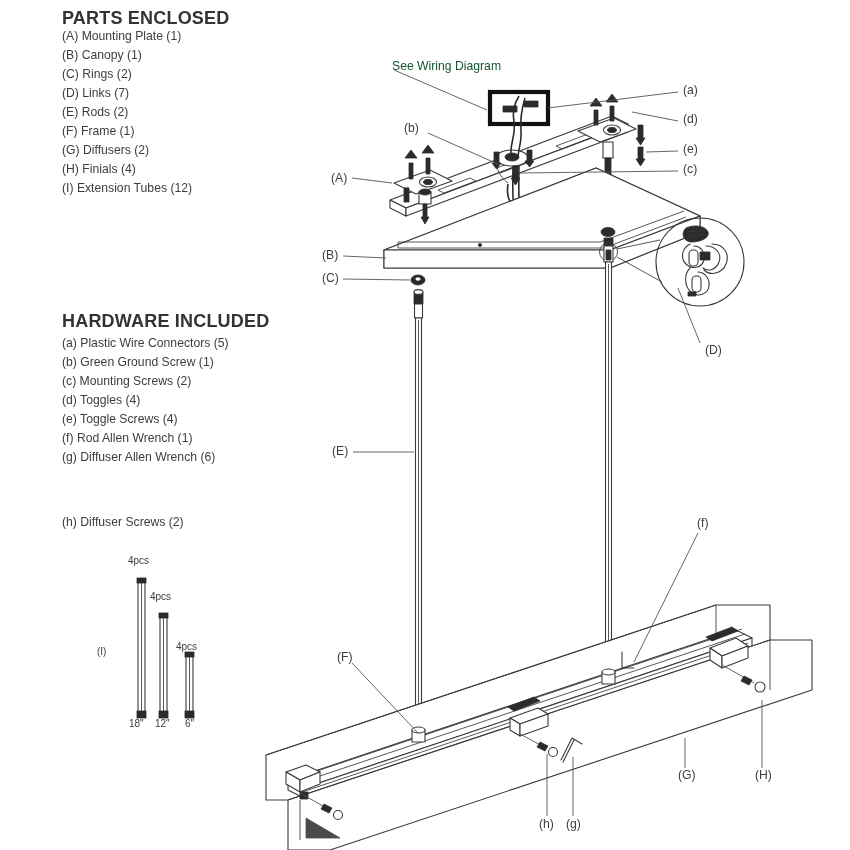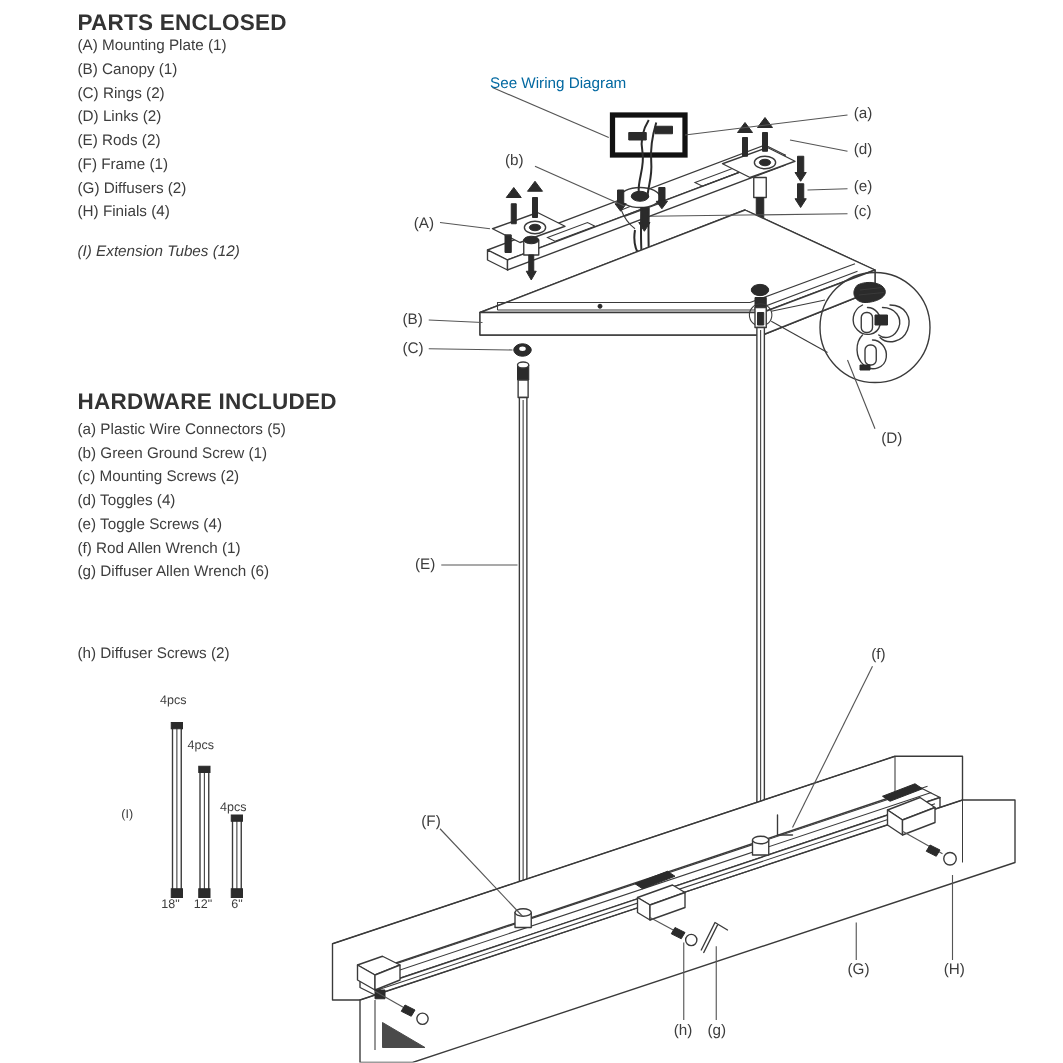--- a/index.html
+++ b/index.html
@@ -6,21 +6,21 @@
   body{width:850px;height:850px;position:relative;overflow:hidden;
        font-family:"Liberation Sans","DejaVu Sans",sans-serif;color:#3a3a3a;}
   .page{position:absolute;inset:0;}
   svg.diagram{position:absolute;left:0;top:0;width:850px;height:850px;}
 
   .txt{position:absolute;white-space:nowrap;}
   .list-title{font-size:18px;font-weight:bold;letter-spacing:.2px;color:#333;}
   .list-item{font-size:12.2px;color:#3d3d3d;}
   .callout{font-size:12.2px;color:#3d3d3d;}
   .tube-lbl{font-size:10px;color:#3d3d3d;}
-  .note{font-size:12.2px;color:#0369a1;}
+  .note{font-size:12.2px;color:#14532d;}
 </style>
 </head>
 <body>
 
 <div class="page">
 
   <svg class="diagram" viewBox="0 0 850 850">
     <defs>
       <style>
         .ln{fill:none;stroke:#3a3a3a;stroke-width:1.1;stroke-linejoin:round;stroke-linecap:round;}
@@ -280,26 +280,26 @@
       <path class="lead" d="M698,533 L634,662"></path>
       <path class="lead" d="M573,816 L573,757"></path>
       <path class="lead" d="M547,816 L547,754"></path>
     </g>
   </svg>
 
   <div class="txt list-title" style="left:62px;top:8px;">PARTS ENCLOSED</div>
   <div class="txt list-item" style="left:62px;top:29px;">(A) Mounting Plate (1)</div>
   <div class="txt list-item" style="left:62px;top:48px;">(B) Canopy (1)</div>
   <div class="txt list-item" style="left:62px;top:67px;">(C) Rings (2)</div>
-  <div class="txt list-item" style="left:62px;top:86px;">(D) Links (2)</div>
+  <div class="txt list-item" style="left:62px;top:86px;">(D) Links (7)</div>
   <div class="txt list-item" style="left:62px;top:105px;">(E) Rods (2)</div>
   <div class="txt list-item" style="left:62px;top:124px;">(F) Frame (1)</div>
   <div class="txt list-item" style="left:62px;top:143px;">(G) Diffusers (2)</div>
   <div class="txt list-item" style="left:62px;top:162px;">(H) Finials (4)</div>
-  <div class="txt list-item" style="left:62px;top:194px;font-style:italic;">(I) Extension Tubes (12)</div>
+  <div class="txt list-item" style="left:62px;top:181px;">(I) Extension Tubes (12)</div>
 
   <div class="txt list-title" style="left:62px;top:311px;">HARDWARE INCLUDED</div>
   <div class="txt list-item" style="left:62px;top:336px;">(a) Plastic Wire Connectors (5)</div>
   <div class="txt list-item" style="left:62px;top:355px;">(b) Green Ground Screw (1)</div>
   <div class="txt list-item" style="left:62px;top:374px;">(c) Mounting Screws (2)</div>
   <div class="txt list-item" style="left:62px;top:393px;">(d) Toggles (4)</div>
   <div class="txt list-item" style="left:62px;top:412px;">(e) Toggle Screws (4)</div>
   <div class="txt list-item" style="left:62px;top:431px;">(f) Rod Allen Wrench (1)</div>
   <div class="txt list-item" style="left:62px;top:450px;">(g) Diffuser Allen Wrench (6)</div>
   <div class="txt list-item" style="left:62px;top:469px;margin-top:46px;">(h) Diffuser Screws (2)</div>

